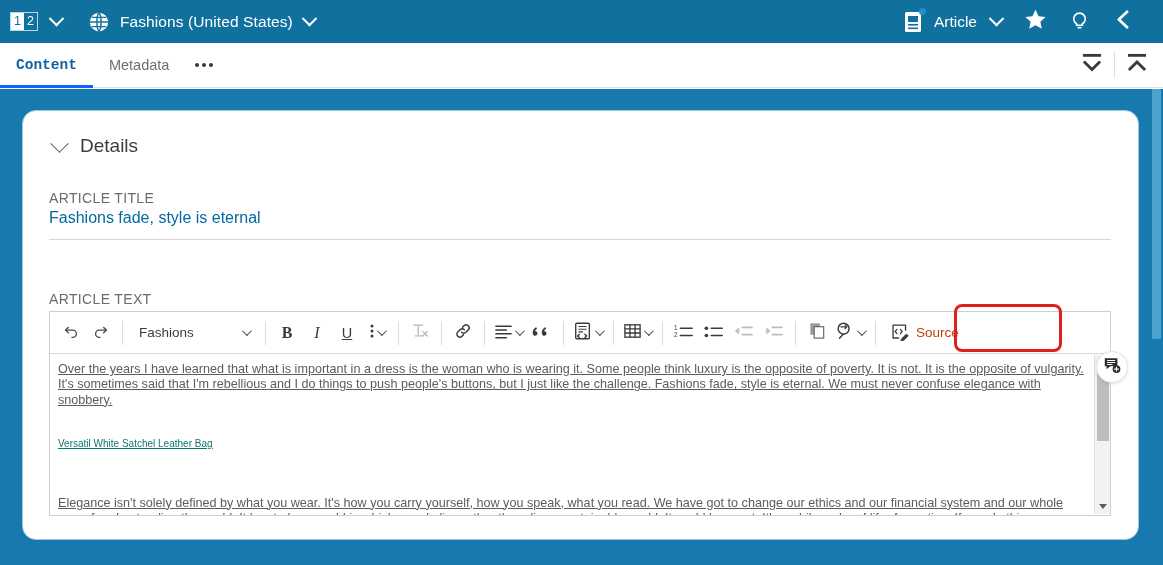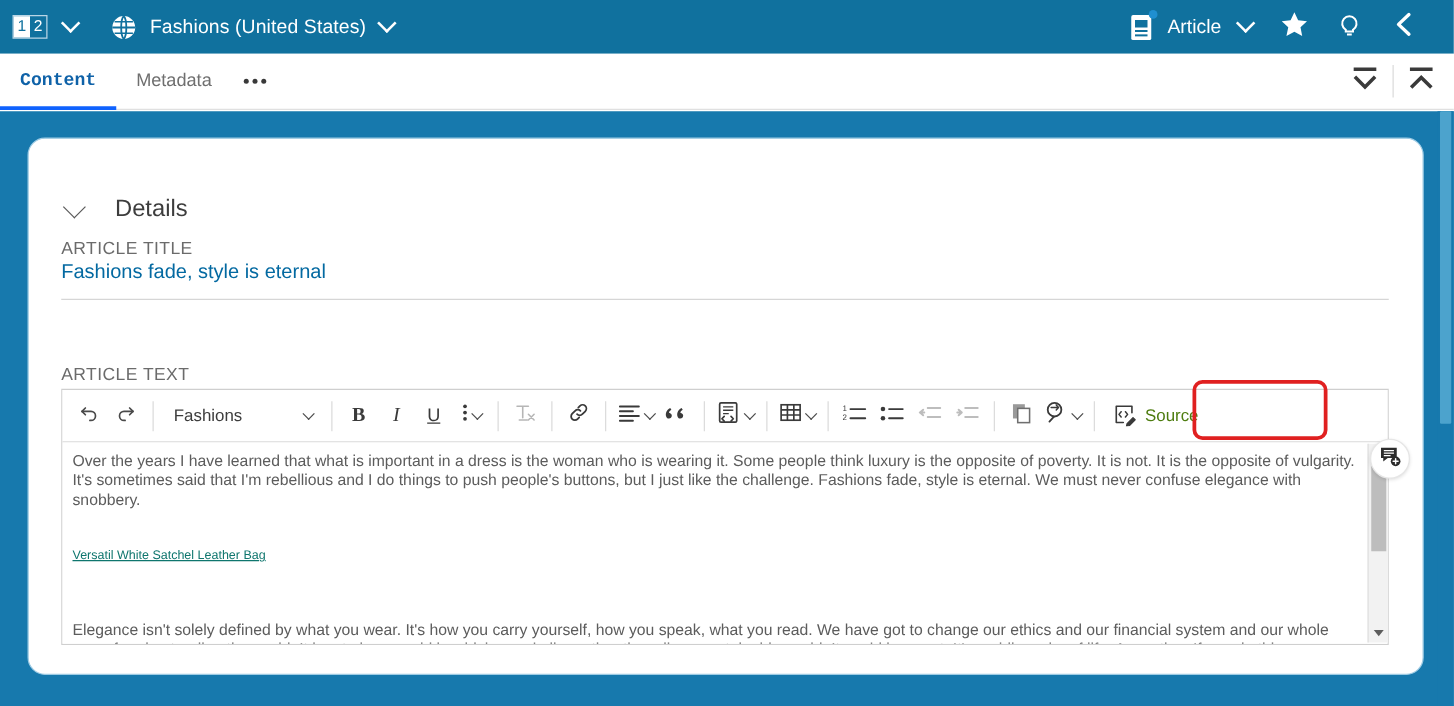--- a/index.html
+++ b/index.html
@@ -114,21 +114,21 @@
     background: #1779ad;
   }
   .page-scroll .thumb {
     position:absolute; left:2px; top:0; width:9px; height: 250px;
     background:#4ca3cd; border-radius:1px;
   }
 
   
   .details-hdr {
     position:absolute; left: 30px; top: 24px;
-    display:flex; align-items:center; gap: 26px; margin-top: 22px;
+    display:flex; align-items:center; gap: 14px;
   }
   .caret-down {
     width: 13px; height:13px;
     border-right:1.6px solid #5a5a5a; border-bottom:1.6px solid #5a5a5a;
     transform: rotate(45deg) translate(-2px,-2px);
   }
   .details-title { font-size: 19px; color:#3d3d3d; }
 
   .field-label {
     position:absolute; font-size: 14px; color:#6b6b6b;
@@ -166,40 +166,40 @@
     transform: rotate(45deg) translateY(-2px);
     margin-left: 2px; margin-right: 2px;
   }
   .para-select {
     display:flex; align-items:center; justify-content:space-between;
     width: 130px; height: 30px; padding: 0 8px 0 10px;
     font-size: 13.5px; color:#3c3c3c; cursor:pointer;
   }
   .source-btn {
     display:flex; align-items:center; gap: 7px;
-    height: 30px; padding: 0 8px; font-size: 13.5px; color:#4d7c0f;
+    height: 30px; padding: 0 8px; font-size: 13.5px; color:#c2410c;
     cursor:pointer;
   }
   .source-annot {
     position:absolute; left: 904px; top: -8px;
     width: 108px; height: 48px;
     border: 3px solid #e02020; border-radius: 8px;
     pointer-events:none;
   }
 
   .edit-area {
     position:absolute; top: 42px; left:0; right: 0; bottom: 0;
     overflow:hidden; background:#fff;
   }
   .edit-text {
     position:absolute; left: 0; top: 0; right: 16px;
     padding: 8px 10px 0 8px;
     font-size: 12.6px; line-height: 15.4px; color:#5c5c5c;
   }
-  .edit-text p { margin: 0 0 12px 0; }
+  .edit-text p { margin: 0 0 12px 0; text-decoration: underline; }
   .edit-link {
     color:#0f766e; text-decoration: underline;
     font-size: 10px;
   }
   .para-gap { height: 16px; }
 
   
   .inner-scroll {
     position:absolute; right: 0; top: 43px; bottom: 1px; width: 16px;
     background:#f2f2f2; border-left:1px solid #dfdfdf;

